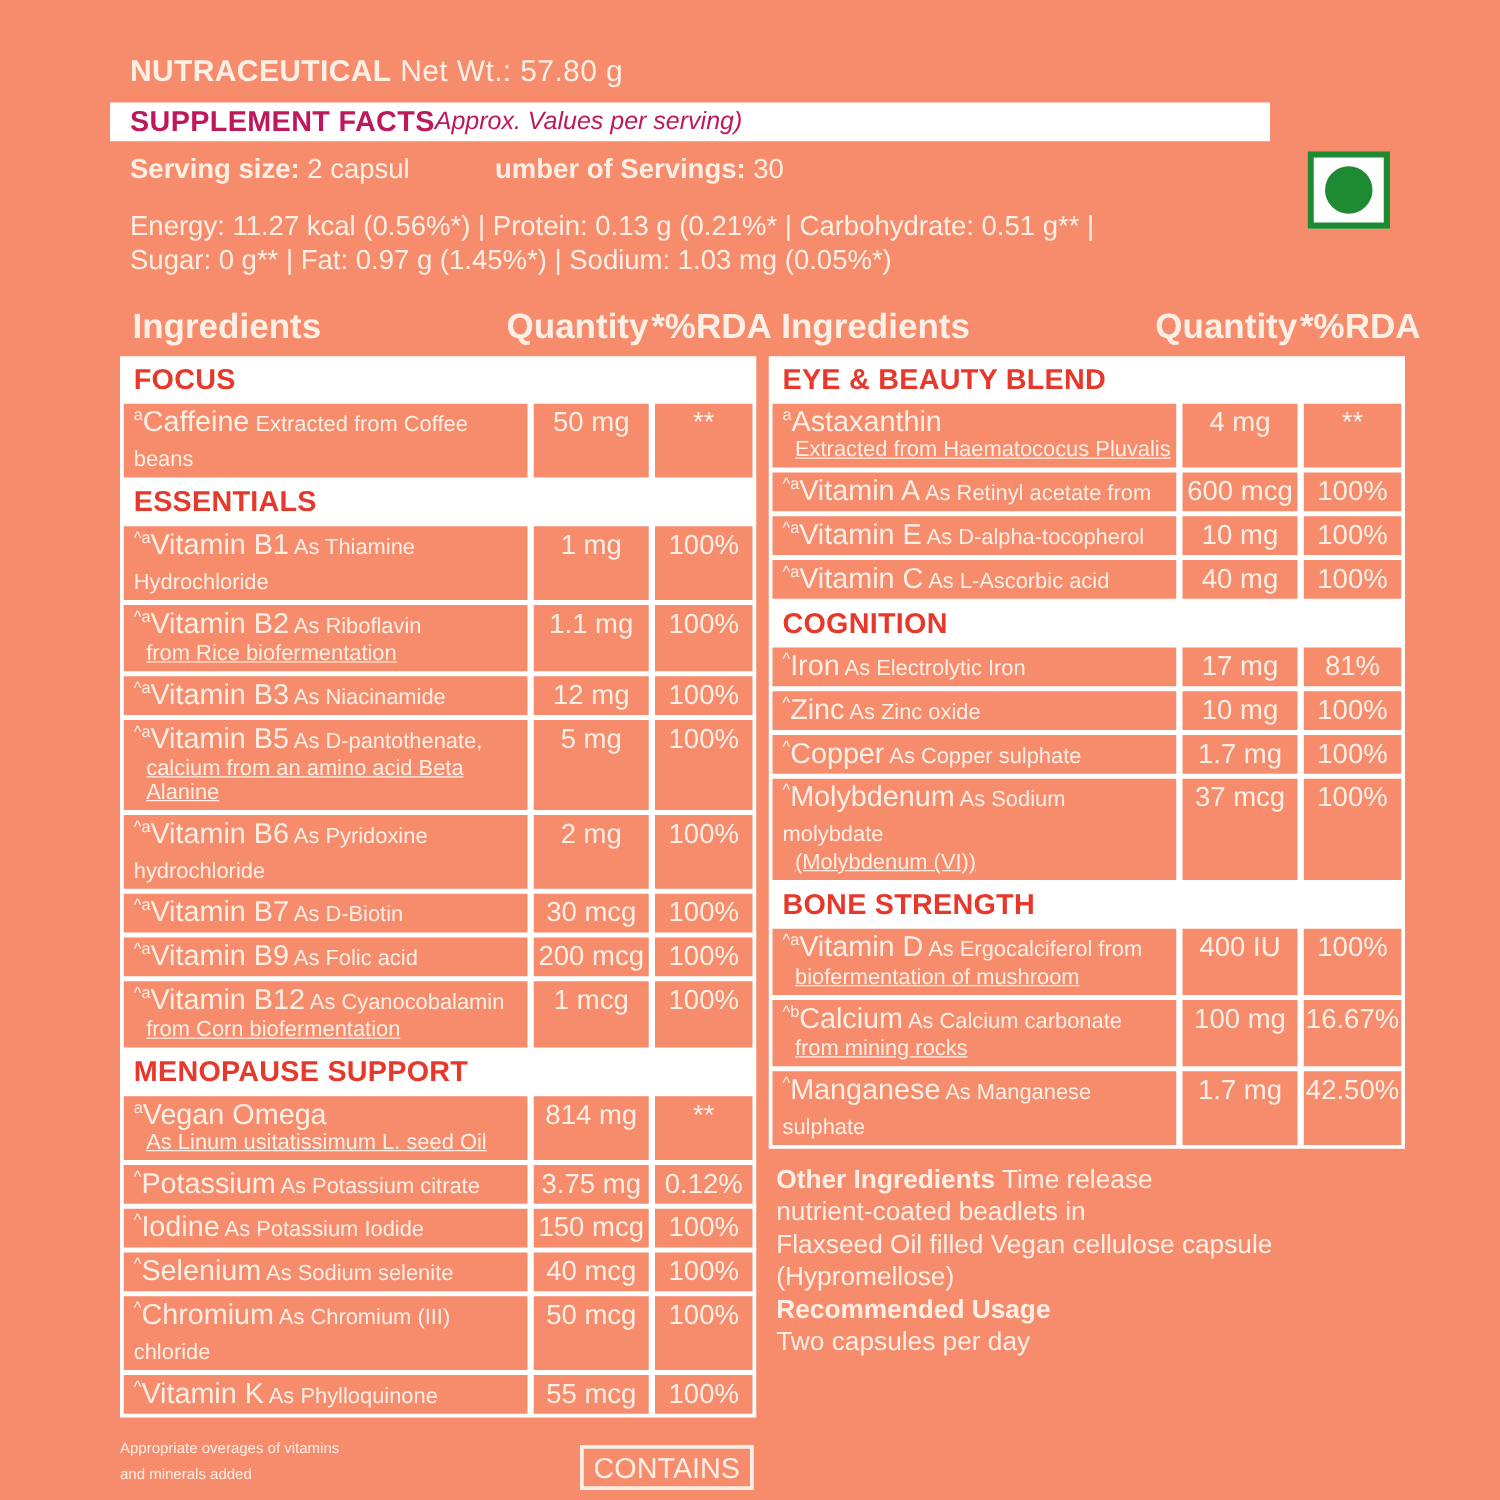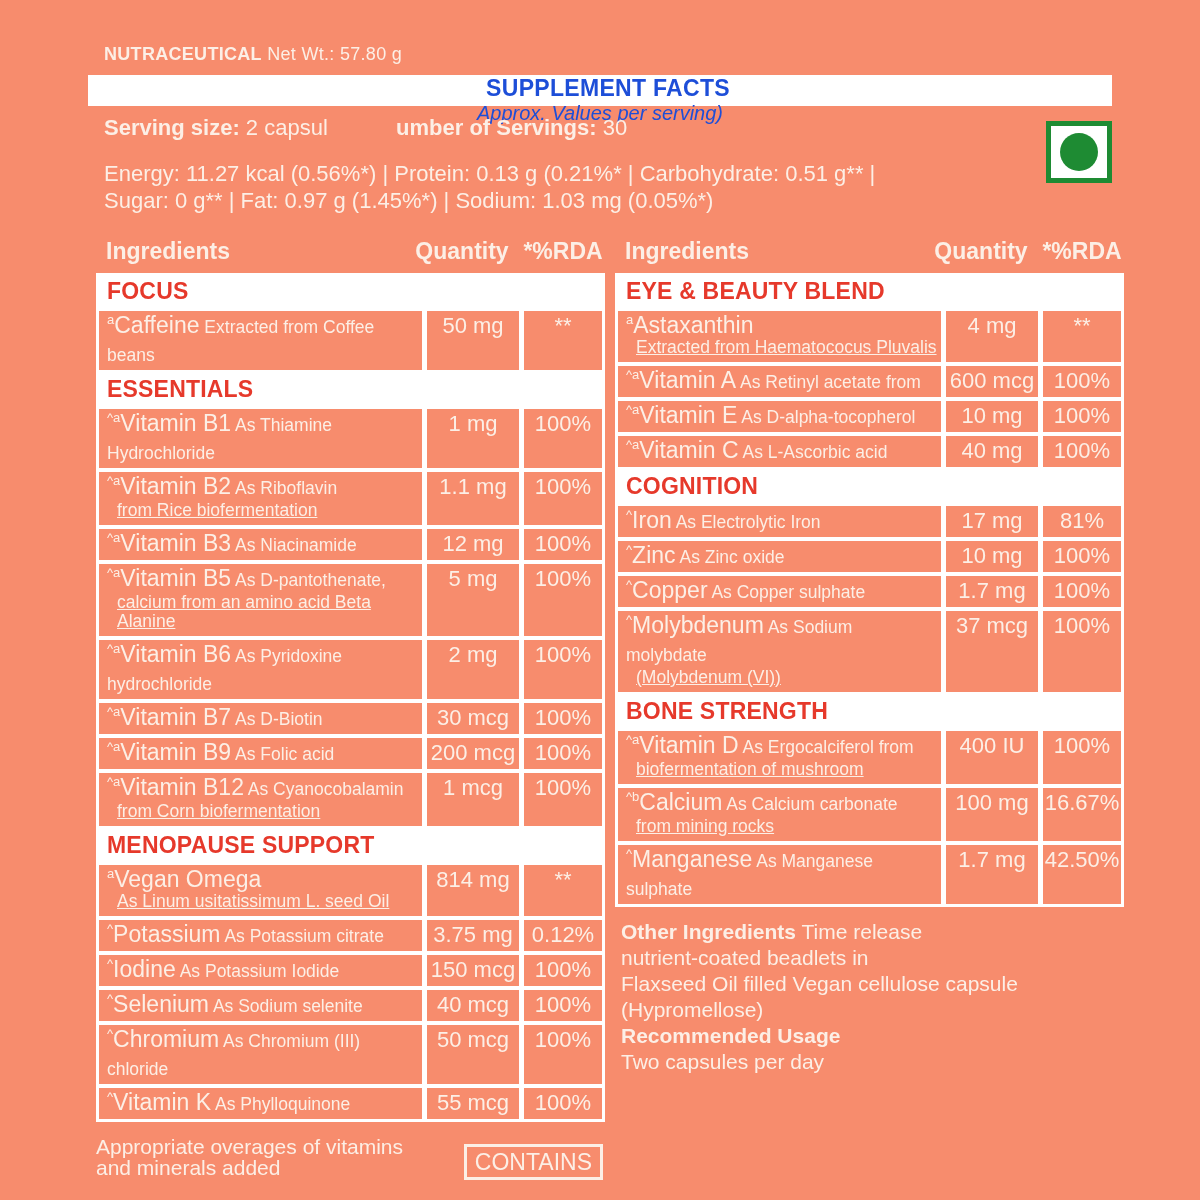--- a/index.html
+++ b/index.html
@@ -2,62 +2,62 @@
 <html><head>
 <meta charset="utf-8">
 <style>
   * { margin:0; padding:0; box-sizing:border-box; }
   body { font-family:"Liberation Sans", sans-serif; }
   .page {
     position:relative; width:1200px; height:1200px;
     background:#F78C6D; overflow:hidden; color:#FCEFE6;
   }
   
-  .brand-line { padding:44px 0 0 104px; font-size:18px; letter-spacing:.3px; }
+  .brand-line { padding:44px 0 0 104px; font-size:24px; letter-spacing:.3px; }
   .brand-line b { font-weight:bold; }
   .facts-bar {
-    margin:10px 0 0 88px; width:1024px; height:31px; background:#FFFFFF;
-    display:flex; align-items:center; color:#1d4ed8;flex-direction:column;
+    margin:10px 0 0 88px; width:928px; height:31px; background:#FFFFFF;
+    display:flex; align-items:center; color:#be185d;
   }
   .facts-bar .ft { font-weight:bold; font-size:23px; padding-left:16px; letter-spacing:.3px; }
   .facts-bar .fs { font-style:italic; font-size:20px; }
   .serving-line { margin:9px 0 0 104px; font-size:22px; }
   .serving-line .gap { display:inline-block; width:56px; }
   .energy { margin:19px 0 0 104px; font-size:22px; line-height:27px; width:880px; }
   .veg-mark {
     position:absolute; left:1046px; top:121px; width:66px; height:62px;
     background:#FFFFFF; border:5px solid #1E8B33;
     display:flex; align-items:center; justify-content:center;
   }
   .veg-dot { width:38px; height:38px; border-radius:50%; background:#1E8B33; }
   
   .tables { display:flex; gap:10px; margin:24px 0 0 96px; }
   .tcol { width:509px; }
-  .col-header { display:flex; font-weight:bold; font-size:23px; margin-bottom:8px; }
+  .col-header { display:flex; font-weight:bold; font-size:28px; margin-bottom:8px; }
   .ch-name { flex:1; padding-left:10px; }
   .ch-qty { width:118px; text-align:center; }
   .ch-rda { width:84px; text-align:center; }
   .t { background:#FFFFFF; padding:3px; display:flex; flex-direction:column; gap:4px; }
   .section-title {
     background:#FFFFFF; color:#E6392B; font-weight:bold; font-size:23px;
     padding:2px 8px 2px 8px; line-height:27px; letter-spacing:.2px;
   }
   .trow { display:flex; gap:5px; }
   .cell { background:#F78C6D; }
   .cell-name { flex:1; padding:1px 4px 2px 8px; }
   .cell-qty { width:92px; text-align:center; font-size:22px; padding-top:2px; }
   .cell-rda { width:78px; text-align:center; font-size:22px; padding-top:2px; }
   .nm { font-size:23px; line-height:26px; }
   .pfx { font-size:13px; line-height:0; vertical-align:super; }
   .ds { font-size:17.5px; }
   .ds2 { font-size:17.5px; line-height:19px; padding:0 0 3px 10px;text-decoration:underline; }
   
   .left-footer { position:relative; margin-top:14px; padding-left:-8px; }
   .notes { font-size:20px; line-height:24px; padding-left:-6px; }
-  .notes .small { font-size:21px; line-height:21px; }
+  .notes .small { font-size:12px; line-height:21px; }
   .caffeine-box {
     position:absolute; right:2px; top:8px; border:3px solid #FCEFE6;
     padding:2px 8px; text-align:left; font-size:23px; line-height:26px;
   }
   .right-footer { margin-top:12px; padding-left:6px; font-size:21px; line-height:26px; }
   .right-footer b { font-weight:bold; }
 </style>
 </head>
 <body>
 

